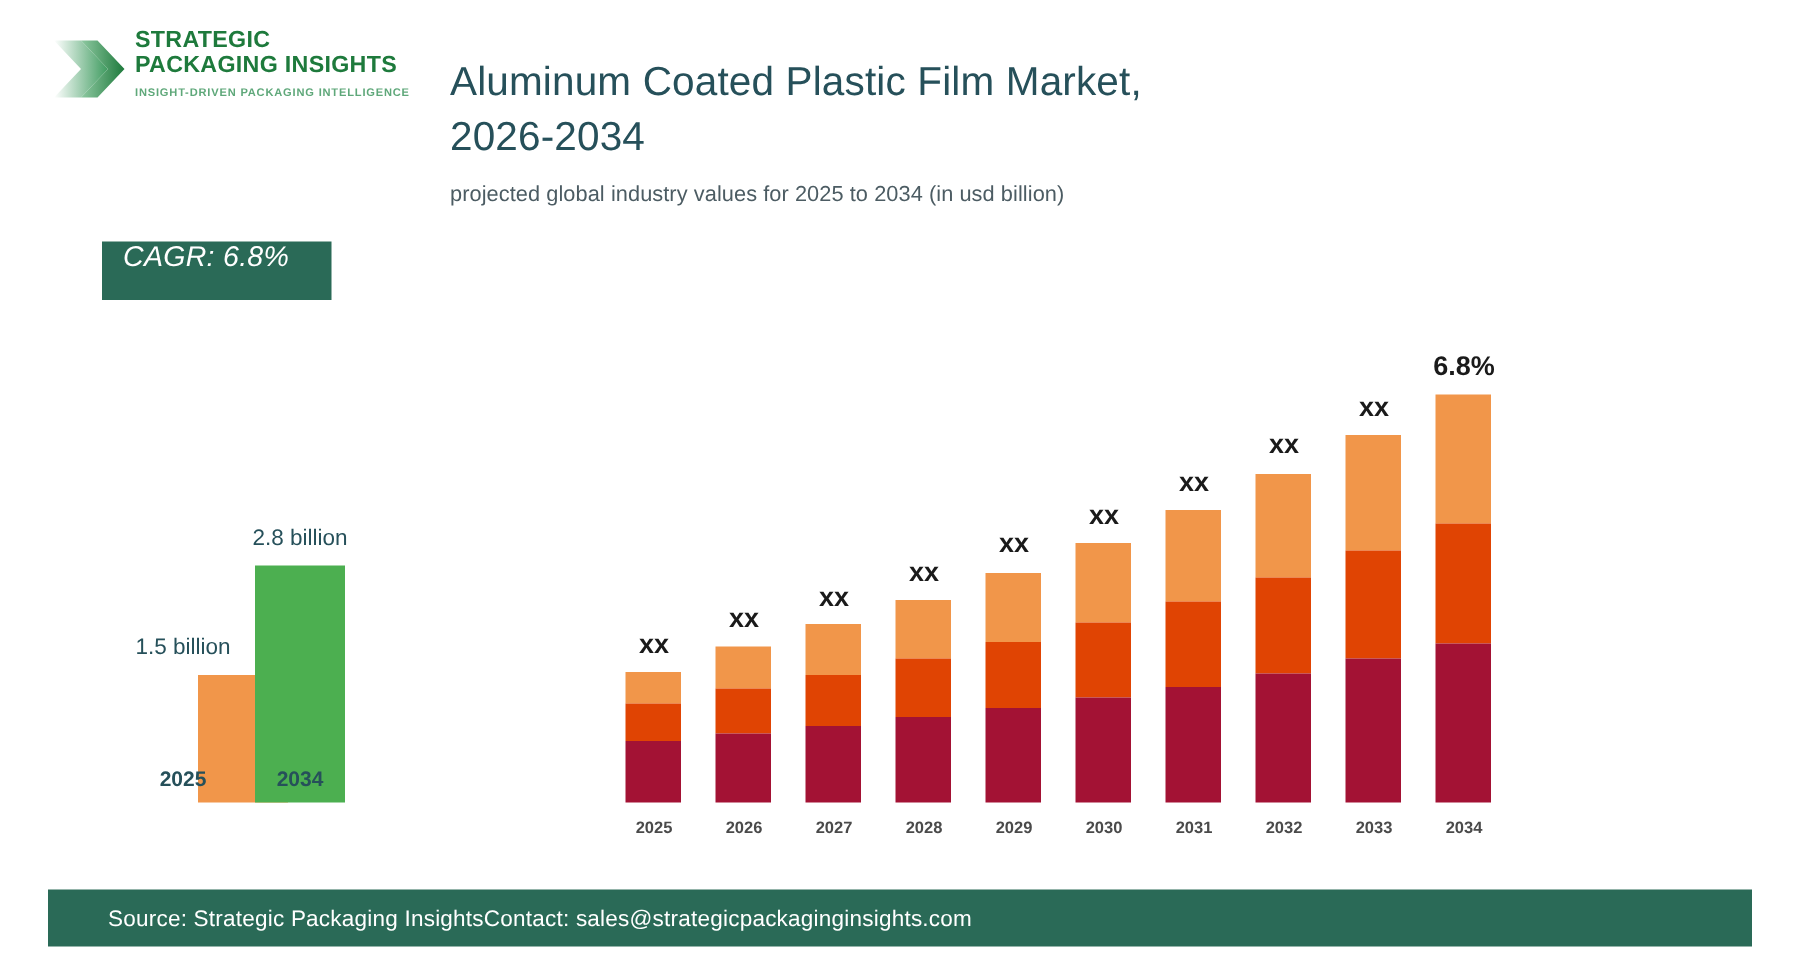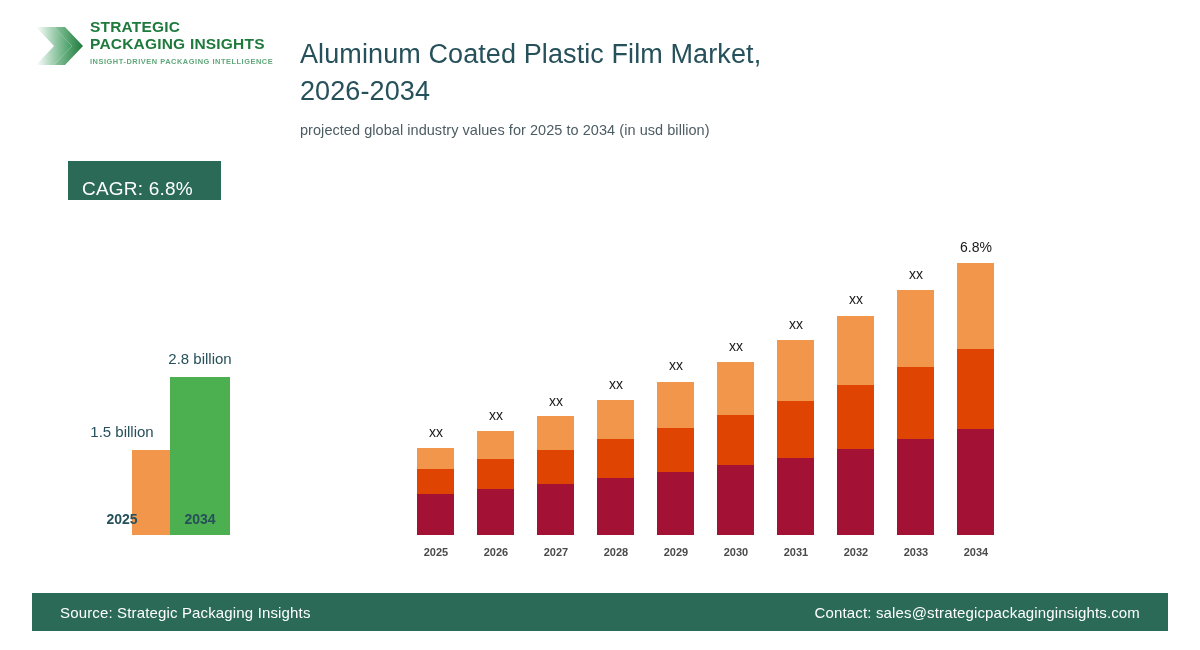--- a/index.html
+++ b/index.html
@@ -32,21 +32,21 @@
   }
   .subtitle {
     margin-top: 12px; font-size: 14.5px; color: #4C5C63; letter-spacing: .05px;
   }
 
   
   .cagr-badge {
     position: absolute; left: 68px; top: 161px;
     width: 153px; height: 39px;
     background: #2A6A57;
-    display: flex; align-items: flex-end; padding-left: 14px;
+    display: flex; align-items: flex-start; padding-left: 14px; font-style: italic;
   }
   .cagr-badge span { color: #fff; font-size: 19px; letter-spacing: .2px; }
 
   
   .left-panel { position: absolute; left: 55px; top: 300px; width: 230px; height: 270px; }
   .cmp-bar-wrap { position: absolute; bottom: 35px; }
   .cmp-bar { width: 60px; }
   .cmp-value {
     position: absolute; width: 160px; text-align: center; left: -50px;
     font-size: 15px; font-weight: normal; color: #26505A;
@@ -56,32 +56,32 @@
     font-size: 14px; font-weight: bold; color: #26505A;
   }
 
   
   .stack-chart { position: absolute; left: 400px; top: 190px; width: 620px; height: 370px; }
   .col { position: absolute; bottom: 0; width: 37px; }
   .col-bars { position: absolute; bottom: 25px; width: 37px; }
   .seg { width: 37px; display: block; }
   .col-toplabel {
     position: absolute; width: 70px; left: -16px; text-align: center;
-    font-size: 14px; font-weight: normal; color: #1A1A1A; margin-top: 20px;
+    font-size: 18px; font-weight: bold; color: #1A1A1A; margin-top: 20px;
   }
   .col-xlabel {
     position: absolute; bottom: 2px; width: 60px; left: -11px; text-align: center;
     font-size: 11px; font-weight: bold; color: #4A4A4A;
   }
 
   
   .footer {
     position: absolute; left: 32px; top: 593px; width: 1136px; height: 38px;
-    background: #2A6A57; display: flex; align-items: center; justify-content: space-between;
-    padding: 0 28px;
+    background: #2A6A57; display: flex; align-items: center; 
+    padding: 0 40px;
   }
   .footer div { color: #fff; font-size: 15px; letter-spacing: .15px; }
 </style>
 </head>
 <body>
 
 <div class="page">
 
   <div class="logo">
     <div class="logo-mark">

